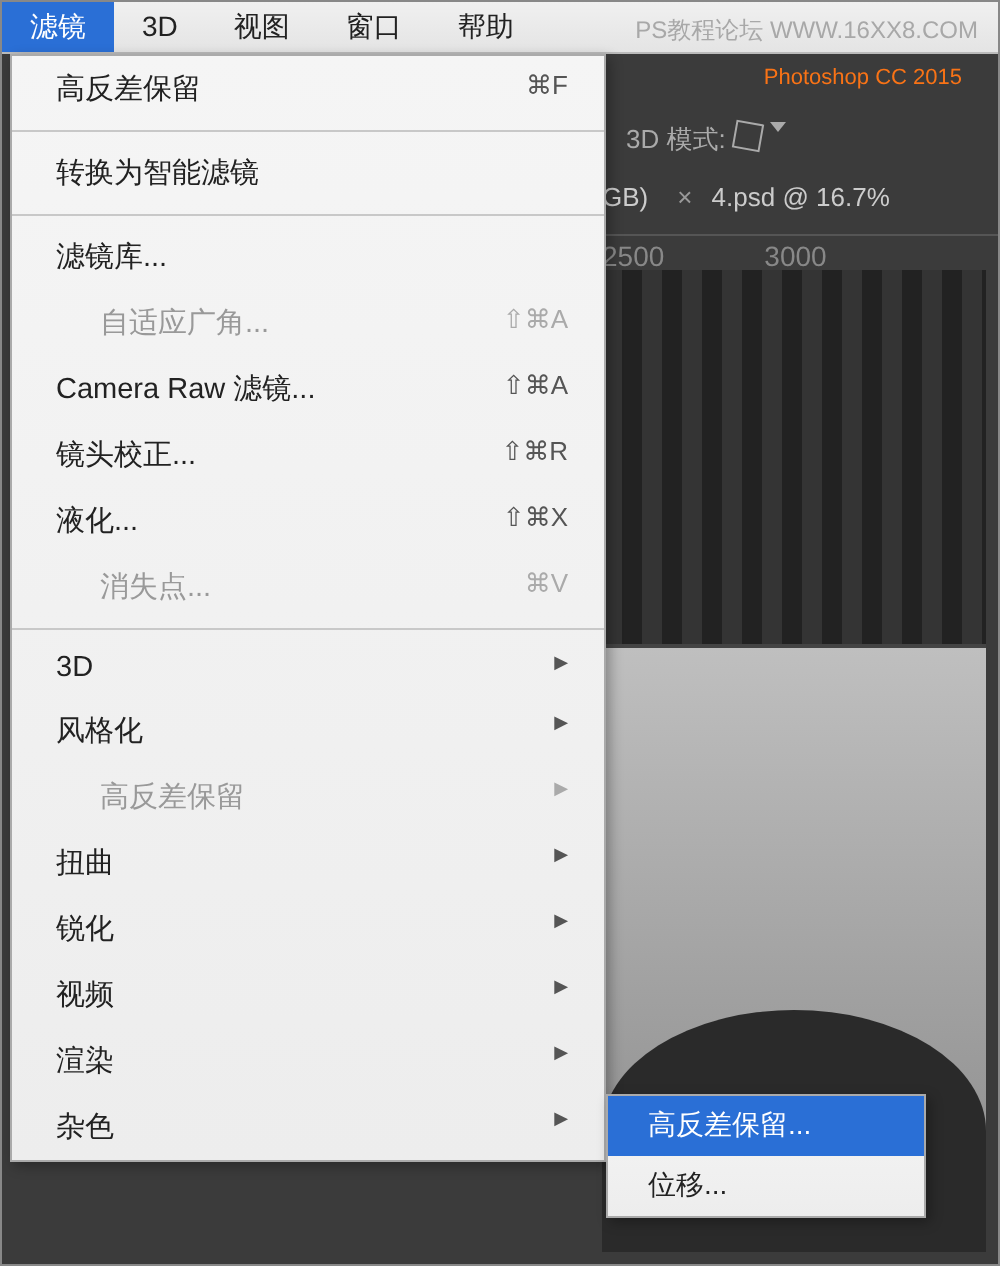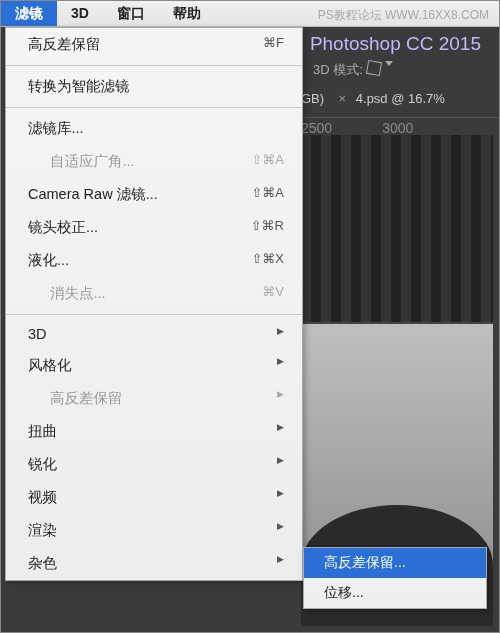--- a/index.html
+++ b/index.html
@@ -1,59 +1,60 @@
 <!DOCTYPE html>
 <html><head>
 <meta charset="utf-8">
 <style>
   * { box-sizing: border-box; margin: 0; padding: 0; font-family: "PingFang SC","Helvetica Neue",Arial,sans-serif; }
   body { width: 500px; height: 633px; overflow: hidden; position: relative; background: #e6e6e6; border: 1px solid #888; }
   
   .watermark { position: absolute; top: 6px; right: 10px; color: #a8a8a8; font-size: 12px; z-index: 5; }
   
-  .menubar { display: flex; background: linear-gradient(#f0f0f0,#e4e4e4); height: 26px; border-bottom: 1px solid #bbb; font-size: 14px; font-weight: bold; }
+  .menubar { display: flex; background: linear-gradient(#f0f0f0,#e4e4e4); height: 26px; border-bottom: 1px solid #bbb; font-size: 14px; }
   .menubar-item { padding: 4px 14px; color: #222; }
   .menubar-item.active { background: #2a6fd6; color: #fff; }
   
   .bg-area { position: absolute; top: 26px; left: 0; right: 0; bottom: 0; background: #3b3b3b; }
-  .bg-title { position: absolute; top: 6px; right: 18px; color: #c4b5fd; font-size: 19px; }
+  .bg-title { position: absolute; top: 6px; right: 18px; color: #f97316; font-size: 11px; }
   .bg-option { position: absolute; top: 34px; left: 312px; color: #aaa; font-size: 13px; display:flex; gap:4px; }
   .bg-tab { position: absolute; top: 64px; left: 300px; color: #ccc; font-size: 13px; }
   .bg-tab .x { margin-right:6px; color:#999; }
   .bg-ruler { position: absolute; top: 90px; left: 300px; color: #888; font-size: 14px; display:flex; gap:50px; border-top:1px solid #555; width:200px; padding-top:2px;}
   .bg-canvas { position: absolute; top: 108px; left: 300px; right: 6px; bottom: 6px; background:#777; overflow:hidden; }
   .bg-canvas::before, .bg-canvas::after { content:""; position:absolute; background:#555; }
   .bg-canvas::before { top:0; left:0; width:100%; height:40%; background:linear-gradient(90deg,#343434 0 10px,#222 10px 20px) repeat; background-size:20px 100%; }
   .bg-hand { position:absolute; top:38%; left:0; right:0; bottom:0; background:linear-gradient(#bfbfbf,#8a8a8a); border-top:2px solid #444; }
   .bg-hand::after{ content:""; position:absolute; top:60%; left:0; right:0; height:40%; background:#2a2a2a; border-radius:60% 60% 0 0;}
   
   .dropdown { position: absolute; top: 26px; left: 4px; width: 298px; background: linear-gradient(#f5f5f5,#ededed); border: 1px solid #aaa; box-shadow: 2px 2px 6px rgba(0,0,0,0.3); z-index: 10; }
   .menu-row { display:flex; justify-content:space-between; align-items:flex-start; padding: 7px 18px 7px 22px; font-size: 14.5px; color:#222; }
   .menu-row.disabled { color: #999; padding-left: 44px; }
   .menu-row.has-sub::after { content:"▶"; font-size:9px; color:#555; }
   .menu-row.disabled.has-sub::after { color:#aaa; }
   .menu-row.active { background:#2a6fd6; color:#fff; }
   .shortcut { font-size:13px; color:#555; }
   .menu-row.disabled .shortcut { color:#aaa; }
   .sep { height:1px; background:#c8c8c8; margin: 4px 0; }
   
-  .submenu { position:absolute; top: 546px; left: 302px; width: 184px; background: linear-gradient(#f5f5f5,#ededed); border:1px solid #aaa; box-shadow:2px 2px 6px rgba(0,0,0,0.3); z-index:20; }
+  .submenu { position:absolute; top: 546px; left: 302px; width: 160px; background: linear-gradient(#f5f5f5,#ededed); border:1px solid #aaa; box-shadow:2px 2px 6px rgba(0,0,0,0.3); z-index:20; }
   .submenu .menu-row { padding: 6px 16px 6px 20px; font-size:14px; }
   
   .tri-down { display:inline-block; width:0; height:0; border-left:4px solid transparent; border-right:4px solid transparent; border-top:5px solid #aaa; }
   .cube-icon { display:inline-block; width:14px; height:14px; border:1px solid #aaa; transform:rotate(10deg); }
 </style>
 </head>
 <body>
 
 <div class="watermark">PS教程论坛  WWW.16XX8.COM</div>
 
 <div class="menubar">
   <div class="menubar-item active">滤镜</div>
   <div class="menubar-item">3D</div>
+  <div class="menubar-item">视图</div>
   <div class="menubar-item">窗口</div>
   <div class="menubar-item">帮助</div>
 </div>
 
 <div class="bg-area">
   <div class="bg-title">Photoshop CC 2015</div>
   <div class="bg-option">
     <span>3D 模式:</span>
     <span class="cube-icon"></span>
     <span class="tri-down"></span>

